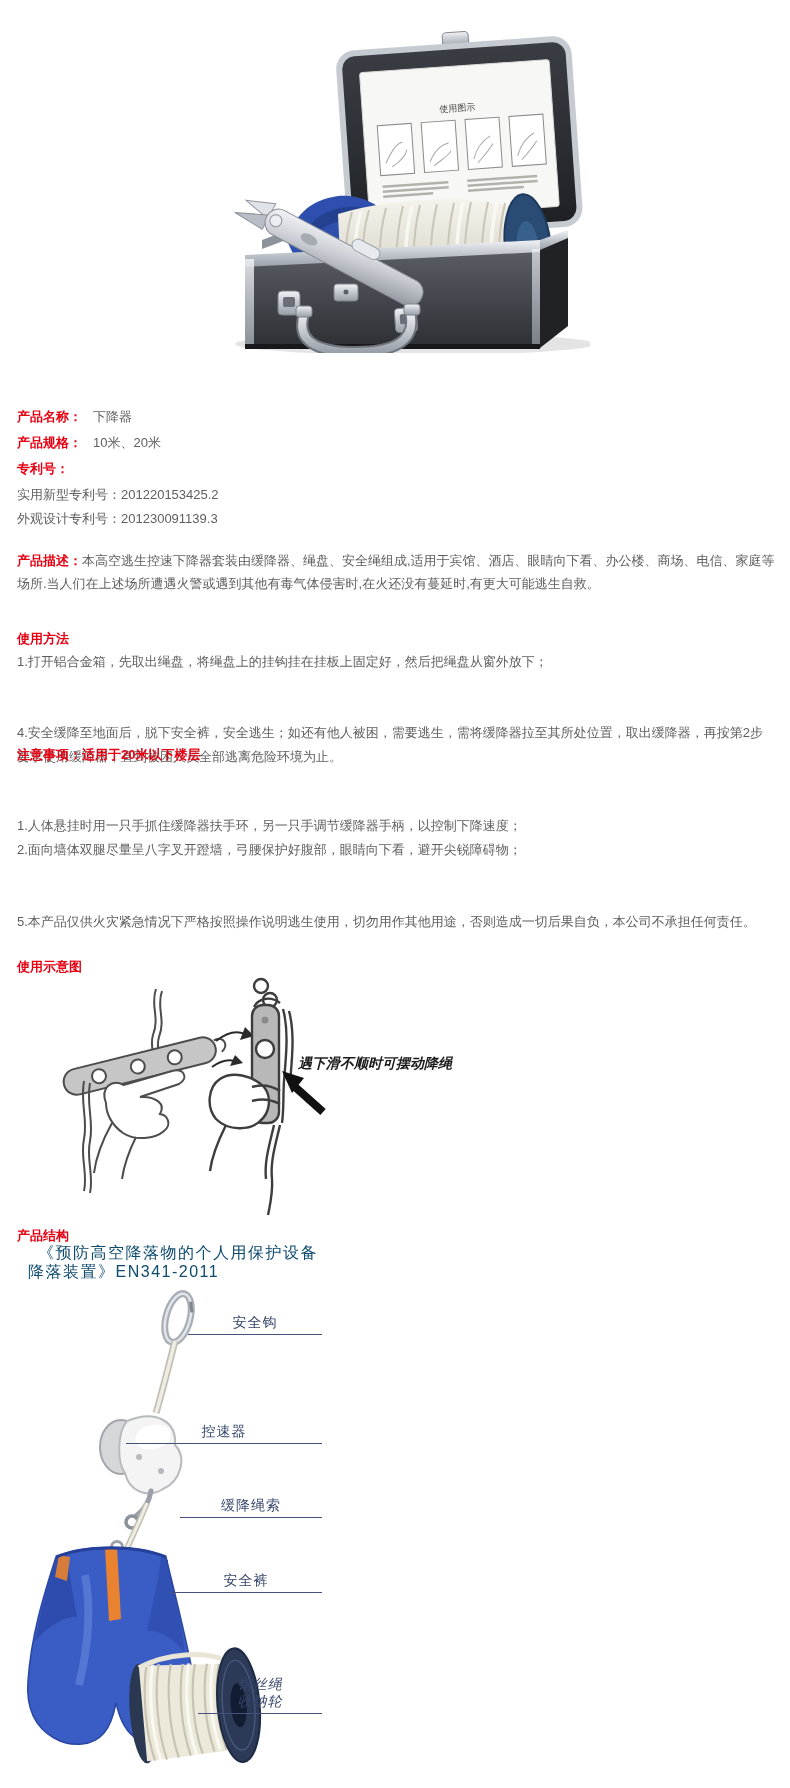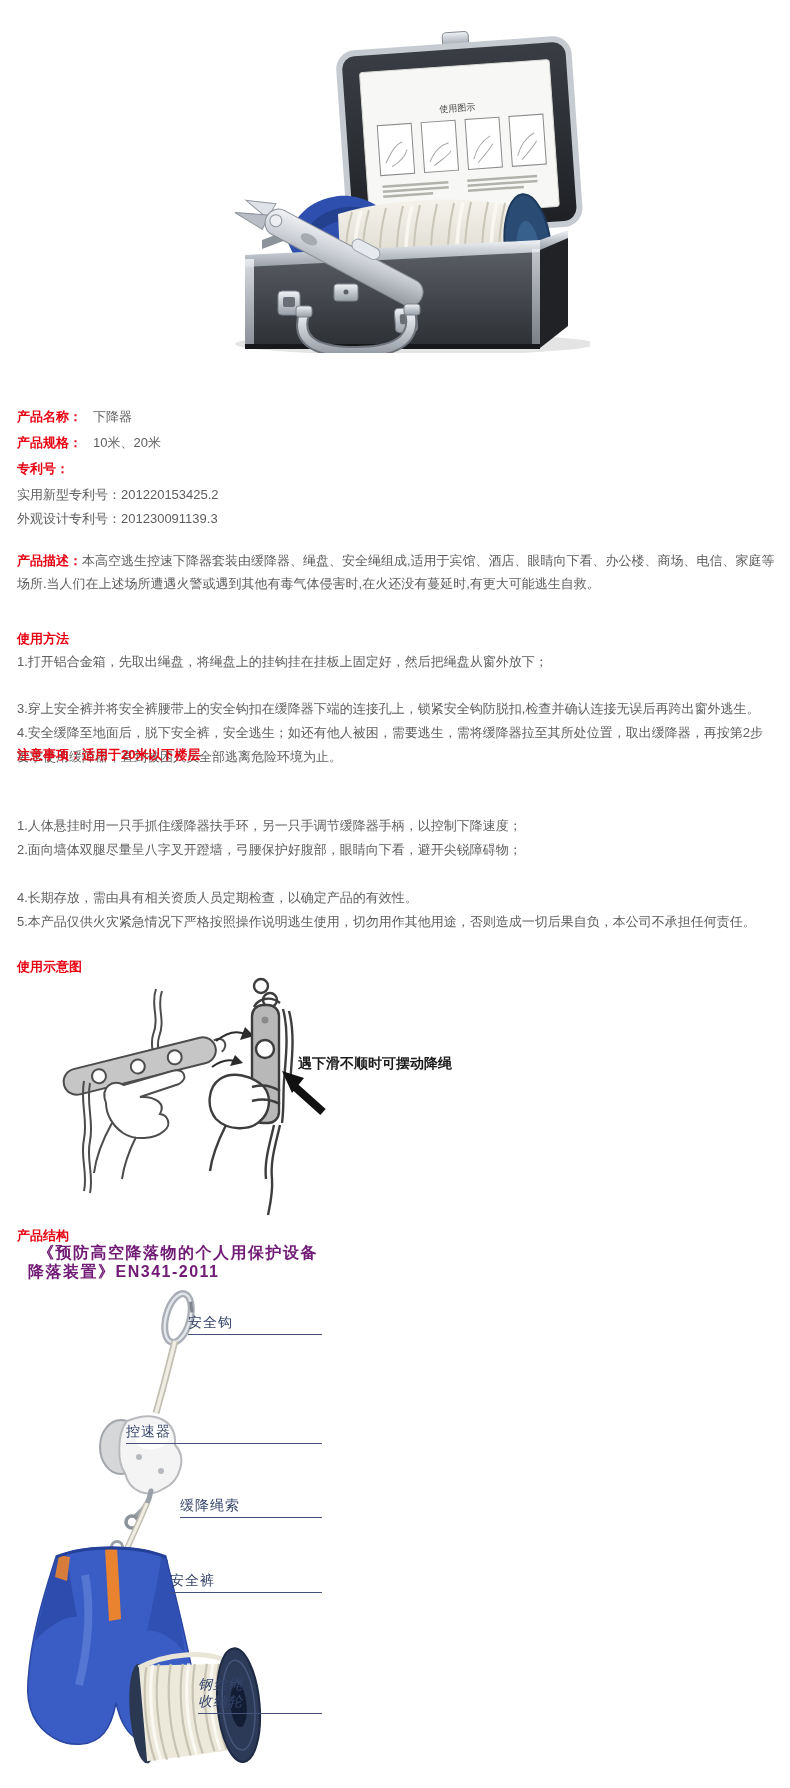--- a/index.html
+++ b/index.html
@@ -3,24 +3,24 @@
 <meta charset="utf-8">
 <style>
   html,body { margin:0; padding:0; background:#ffffff; }
   .page { position:relative; width:790px; height:1788px; background:#ffffff; overflow:hidden;
           font-family:"Liberation Sans","DejaVu Sans",sans-serif; }
   .t { position:absolute; left:17px; margin:0; font-size:13px; color:#5e5e5e;
        line-height:20px; white-space:nowrap; }
   .t .red, .t.red { color:#e60012; font-weight:bold; }
   .t .v { margin-left:11px; }
   .wrap { white-space:normal; width:758px; line-height:23px; }
-  .std { position:absolute; margin:0; font-size:16px; font-weight:bold; color:#701a75;
+  .std { position:absolute; margin:0; font-size:16px; font-weight:normal; color:#0c4a6e;
          letter-spacing:1.5px; white-space:nowrap; }
   .leader { position:absolute; border-bottom:1px solid #44517a; color:#36456b;
-            font-size:14px; letter-spacing:1px; text-align:left; padding-bottom:3px;
+            font-size:14px; letter-spacing:1px; text-align:center; padding-bottom:3px;
             line-height:17px; }
   .leader span { display:block;font-style:italic; }
   .photo-box, .svg-box { position:absolute; }
   svg { display:block; }
 </style>
 </head>
 <body>
 
 <div class="page">
 
@@ -156,32 +156,30 @@
   <p class="t" style="top:407px"><span class="red">产品名称：</span><span class="v">下降器</span></p>
   <p class="t" style="top:433px"><span class="red">产品规格：</span><span class="v">10米、20米</span></p>
   <p class="t red" style="top:459px">专利号：</p>
   <p class="t" style="top:485px">实用新型专利号：201220153425.2</p>
   <p class="t" style="top:509px">外观设计专利号：201230091139.3</p>
 
   <p class="t wrap" style="top:549px"><span class="red">产品描述：</span><span>本高空逃生控速下降器套装由缓降器、绳盘、安全绳组成,适用于宾馆、酒店、眼睛向下看、办公楼、商场、电信、家庭等场所.当人们在上述场所遭遇火警或遇到其他有毒气体侵害时,在火还没有蔓延时,有更大可能逃生自救。</span></p>
 
   <p class="t red" style="top:629px">使用方法</p>
   <p class="t" style="top:652px">1.打开铝合金箱，先取出绳盘，将绳盘上的挂钩挂在挂板上固定好，然后把绳盘从窗外放下；</p>
-  <p class="t" style="top:699px">3.穿上安全裤并将安全裤腰带上的安全钩扣在缓降器下端的连接孔上，锁紧安全钩防脱扣,检查并确认连接无误后再跨出窗外逃生。</p>
   <p class="t wrap" style="top:721px; line-height:24px">4.安全缓降至地面后，脱下安全裤，安全逃生；如还有他人被困，需要逃生，需将缓降器拉至其所处位置，取出缓降器，再按第2步要求使用缓降器，直到被困人员全部逃离危险环境为止。</p>
 
   <p class="t red" style="top:745px">注意事项：适用于20米以下楼层</p>
   <p class="t" style="top:816px">1.人体悬挂时用一只手抓住缓降器扶手环，另一只手调节缓降器手柄，以控制下降速度；</p>
   <p class="t" style="top:840px">2.面向墙体双腿尽量呈八字叉开蹬墙，弓腰保护好腹部，眼睛向下看，避开尖锐障碍物；</p>
-  <p class="t" style="top:888px">4.长期存放，需由具有相关资质人员定期检查，以确定产品的有效性。</p>
   <p class="t" style="top:912px">5.本产品仅供火灾紧急情况下严格按照操作说明逃生使用，切勿用作其他用途，否则造成一切后果自负，本公司不承担任何责任。</p>
 
   <p class="t red" style="top:957px">使用示意图</p>
 
-  <div class="svg-box" style="left:40px; top:975px; width:420px; height:245px;">
+  <div class="svg-box" style="left:40px; top:975px; width:420px; height:245px;font-style:italic;">
     <svg viewBox="0 0 420 245" width="420" height="245">
 
       <g stroke="#4c4c4c" fill="none" stroke-width="2">
         <path d="M116,14 C110,30 120,42 113,60 C109,72 117,82 111,94"></path>
         <path d="M122,16 C116,32 126,44 119,62 C115,74 123,84 117,96"></path>
         <g transform="rotate(-14 100 92)">
           <rect x="22" y="78" width="156" height="26" rx="13" fill="#c6c6c6"></rect>
           <circle cx="58" cy="91" r="7" fill="#ffffff"></circle>
           <circle cx="98" cy="91" r="7" fill="#ffffff"></circle>
           <circle cx="136" cy="91" r="7" fill="#ffffff"></circle>

